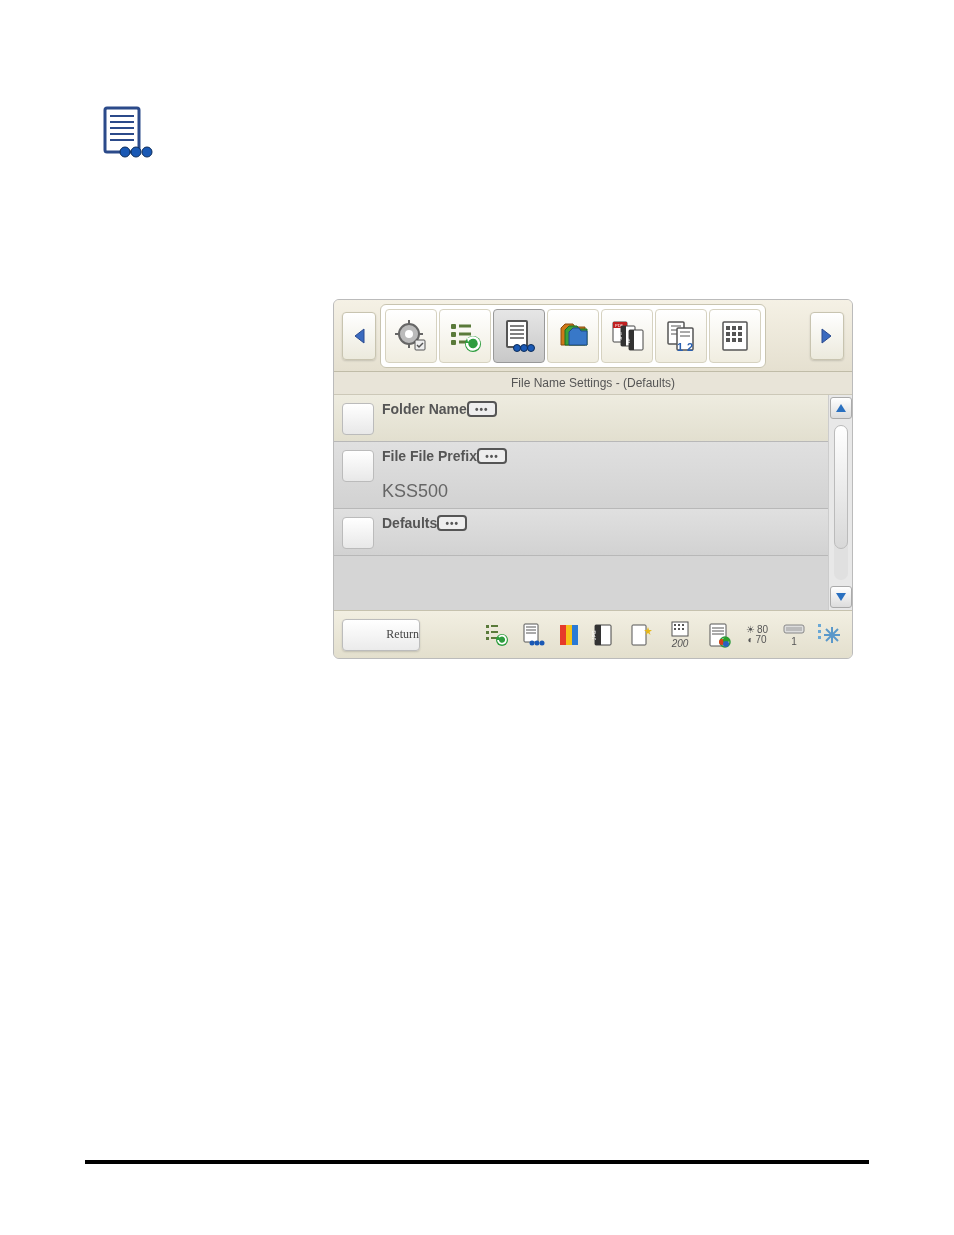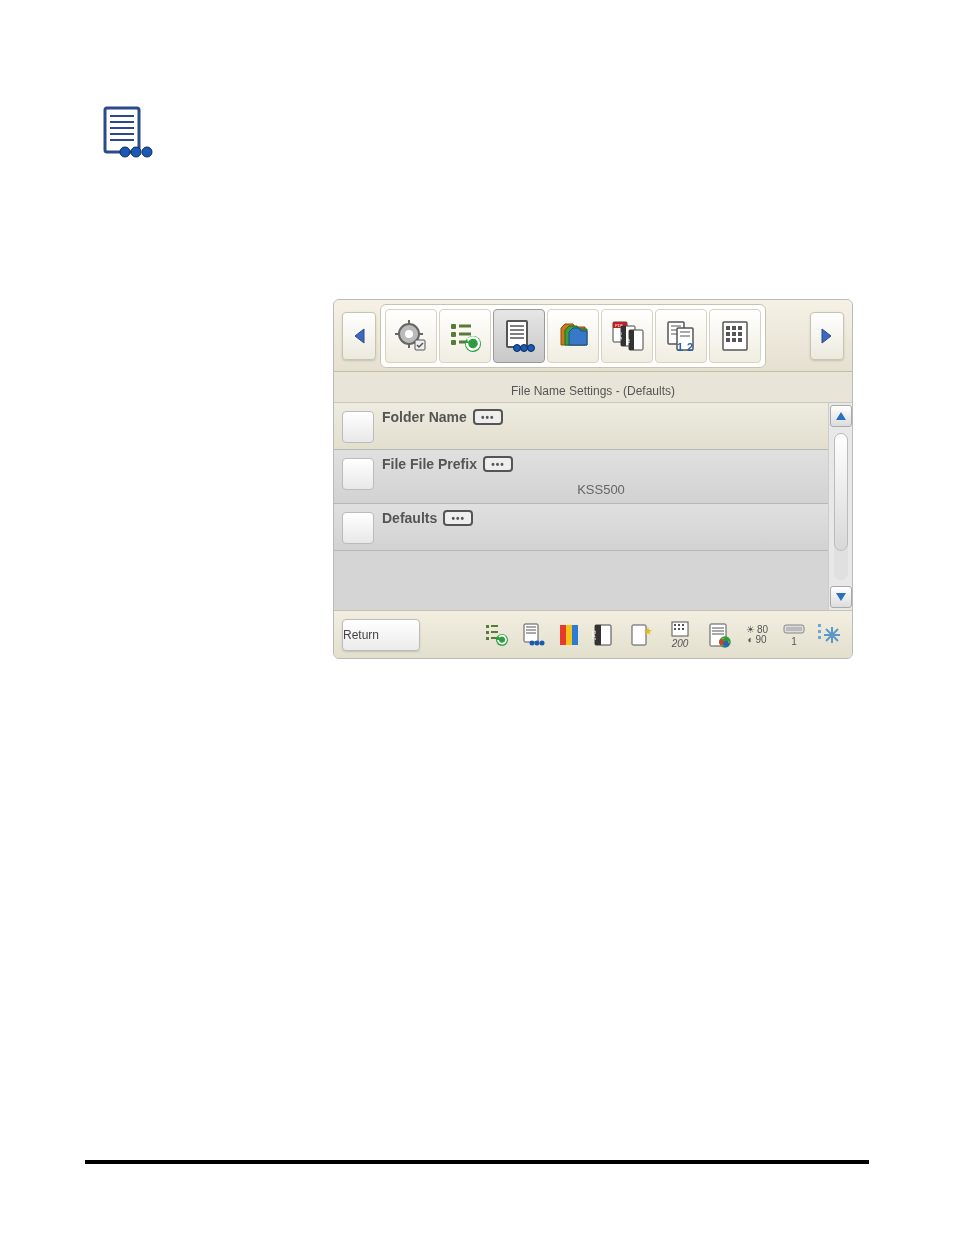--- a/index.html
+++ b/index.html
@@ -78,21 +78,20 @@
     background: linear-gradient(#e6e6e6,#c8c8c8);
     border-color: #999;
   }
   .panel-title {
     text-align: center;
     font-size: 12px;
     color: #555;
     padding: 4px 0;
     background: #e8e4d8;
     border-bottom: 1px solid #ccc8b8;
-    margin-top: 8px;
   }
   .list-area {
     flex: 1;
     display: flex;
     background: #d5d5d5;
   }
   .list-items {
     flex: 1;
     display: flex;
     flex-direction: column;
@@ -116,27 +115,25 @@
     border-radius: 4px;
     margin-top: 2px;
   }
   .row-content { flex:1; }
   .row-label {
     font-weight: bold;
     color: #555;
     font-size: 14px;
     display: flex;
     align-items: center;
-    gap: 6px;
   }
   .row-value {
     color: #666;
-    font-size: 13px;
-    margin-top: 10px;
-    text-align: center;
+    font-size: 18px;
+    margin-top: 17px;
   }
   .more-badge {
     display: inline-flex;
     align-items: center;
     justify-content: center;
     width: 30px;
     height: 16px;
     border: 2px solid #555;
     border-radius: 4px;
     font-size: 10px;
@@ -191,22 +188,23 @@
   .return-btn {
     width: 78px;
     height: 32px;
     background: linear-gradient(#fff,#ebebeb);
     border: 1px solid #bcbcbc;
     border-radius: 4px;
     font-size: 12px;
     color: #444;
     display: flex;
     align-items: center;
-    justify-content: flex-start;
+    justify-content: flex-end;
     box-shadow: 0 1px 2px rgba(0,0,0,0.15);
+    font-family: Liberation Serif, serif;
   }
   .footer-spacer { flex:1; }
   .status-icons {
     display: flex;
     align-items: center;
     gap: 6px;
   }
   .status-icon {
     width: 30px;
     height: 30px;
@@ -484,21 +482,21 @@
             <circle cx="19" cy="22" r="3" fill="#2a60c0"></circle>
         </svg>
       </div>
       <div class="status-icon" style="width:34px;flex-direction:column;">
         <div class="status-text" style="display:flex;gap:2px;align-items:center;">
           <span>☀</span>
             <span>80</span>
         </div>
         <div class="status-text" style="display:flex;gap:2px;align-items:center;">
           <span>◐</span>
-            <span>90</span>
+            <span>70</span>
         </div>
       </div>
       <div class="status-icon" style="width:28px;flex-direction:column;">
         <svg width="24" height="14" viewBox="0 0 24 14">
           <rect x="2" y="2" width="20" height="8" rx="2" fill="#ddd" stroke="#888"></rect>
           <rect x="4" y="4" width="16" height="4" fill="#bbb"></rect>
         </svg>
         <div class="status-text">1</div>
       </div>
       <div class="status-icon">

